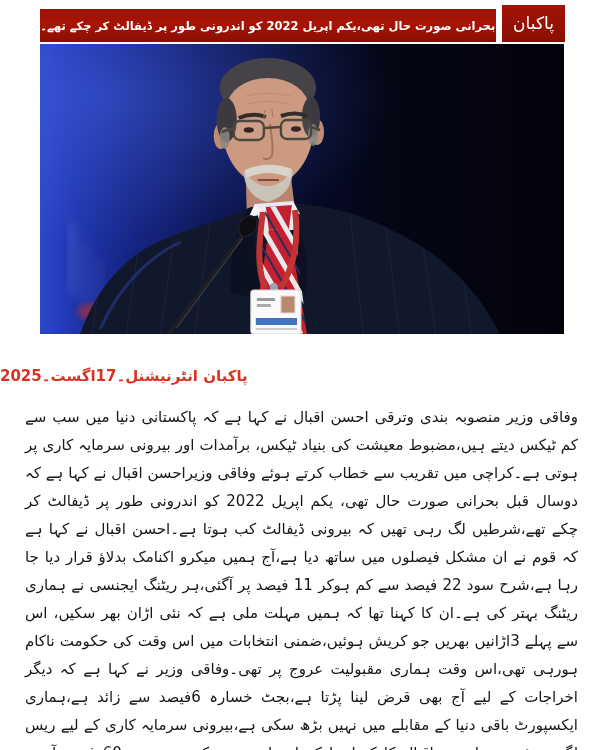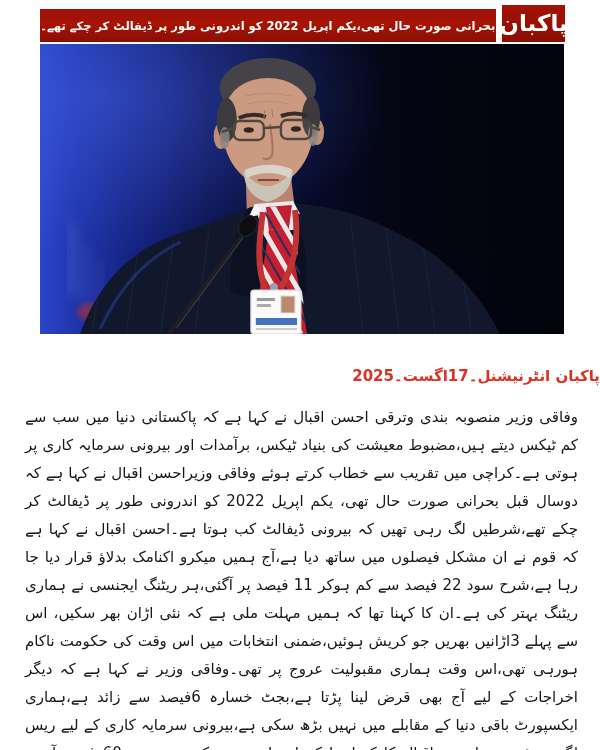--- a/index.html
+++ b/index.html
@@ -3,31 +3,31 @@
 <meta charset="utf-8">
 <style>
   html,body{margin:0;padding:0;background:#ffffff;}
   body{width:600px;height:750px;overflow:hidden;font-family:"DejaVu Sans",sans-serif;position:relative;}
 
   
   .header{display:flex;flex-direction:row;direction:rtl;align-items:flex-end;
           margin:5px 35px 0 40px;gap:6px;}
   .logo-box{width:63px;height:37px;background:linear-gradient(180deg,#a21306,#8a0e03);
             display:flex;align-items:center;justify-content:center;flex:0 0 auto;}
-  .logo-text{color:#ffffff;font-weight:bold;font-size:23px;line-height:1;}
+  .logo-text{color:#ffffff;font-weight:normal;font-size:17px;line-height:1;}
   .band{flex:1 1 auto;height:33px;background:linear-gradient(180deg,#9c1206 0%,#a81405 45%,#8a0e03 100%);
         display:flex;align-items:center;justify-content:center;overflow:hidden;}
   .band-text{color:#ffffff;font-size:11.5px;font-weight:bold;white-space:nowrap;direction:rtl;padding:0 6px;}
 
   
   .photo-wrap{margin:2px 36px 0 40px;width:524px;height:290px;line-height:0;}
   .photo-wrap svg{display:block;}
 
   
-  .dateline{margin-top:33px;text-align:right;color:#d93322;font-size:15px;font-weight:bold;direction:rtl;padding-left:29px;}
+  .dateline{margin-top:33px;text-align:left;color:#d93322;font-size:15px;font-weight:bold;direction:rtl;}
 
   
   .article{margin:18px 22px 0 25px;direction:rtl;text-align:justify;color:#16161b;
            font-size:15px;line-height:28px;}
 </style>
 </head>
 <body>
 
 <div class="header">
   <div class="logo-box">

